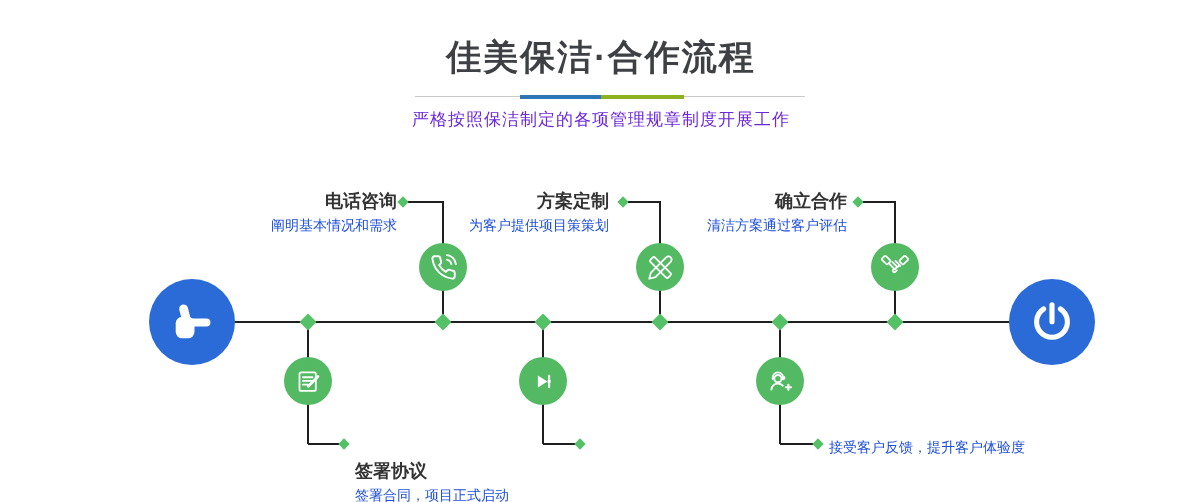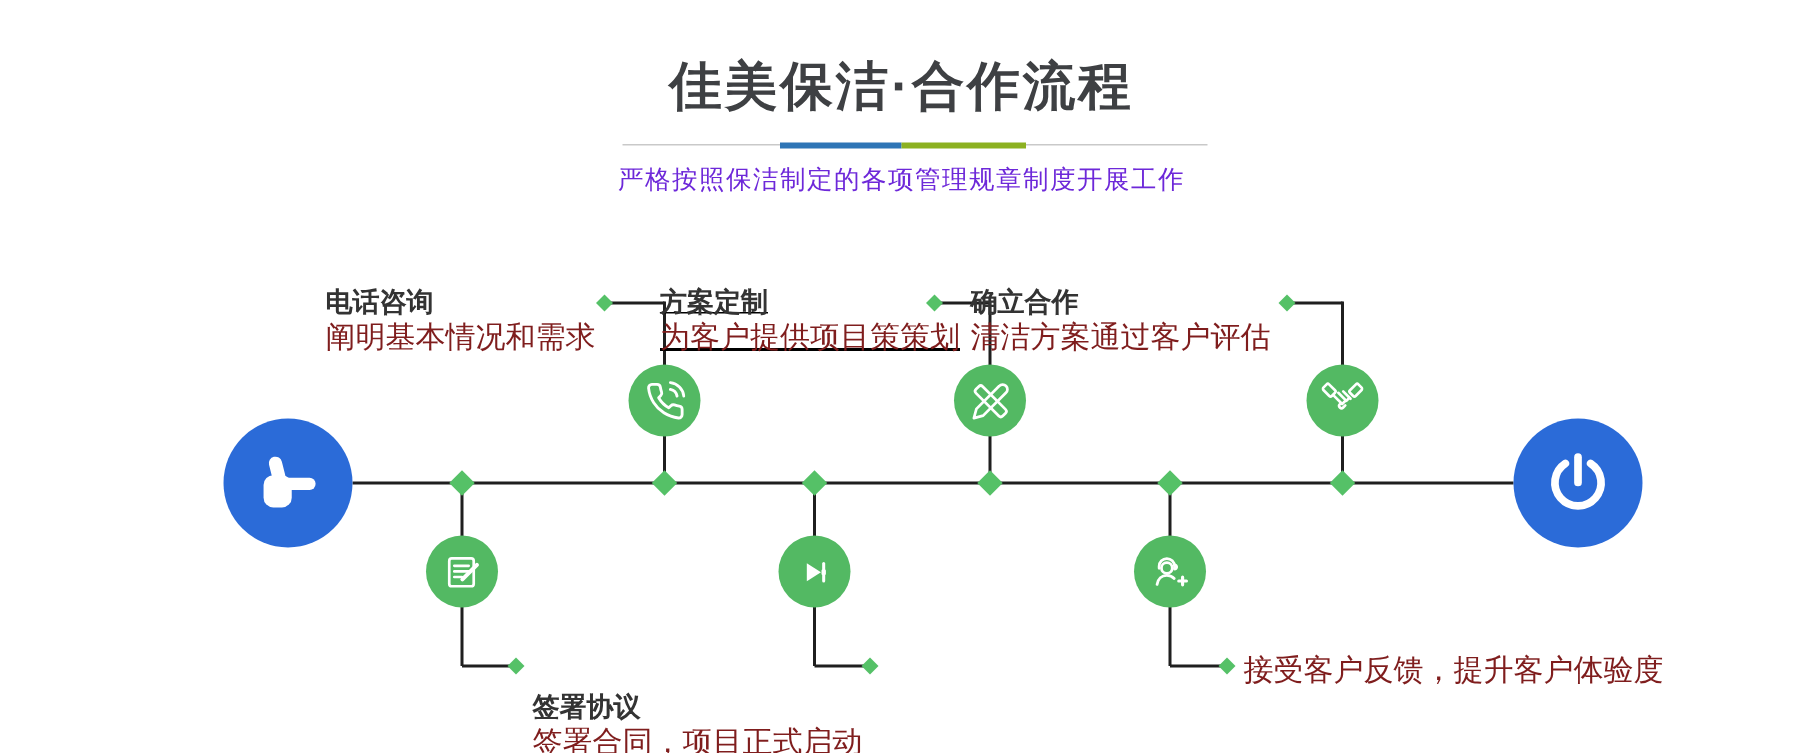--- a/index.html
+++ b/index.html
@@ -34,22 +34,22 @@
     position:absolute;width:48px;height:48px;border-radius:50%;background:#53b963;
     display:flex;align-items:center;justify-content:center;
   }
   .bcircle{
     position:absolute;width:86px;height:86px;border-radius:50%;background:#2b6bd8;
     display:flex;align-items:center;justify-content:center;
   }
   
   .label{position:absolute;}
   .label .t{font-size:18px;font-weight:700;color:#333;line-height:20px;}
-  .label .d{font-size:20px;color:#7f1d1d;line-height:16px;margin-top:6px;}
-  .label.top{text-align:left;}
+  .label .d{font-size:14px;color:#1d4ed8;line-height:16px;margin-top:6px;}
+  .label.top{text-align:right;}
   .label.bottom{text-align:left;}
   svg{display:block;}
 </style>
 </head>
 <body>
 
 <div id="stage">
 
   <div class="title">佳美保洁·合作流程</div>
   <div class="divider">
@@ -165,21 +165,21 @@
         <path d="M14.6 10.6a1.2 1.2 0 1 0 0-2.4"></path>
         <path d="M17 17.4h4.4M19.2 15.2v4.4" stroke-width="1.8"></path>
       </svg>
     </span>
   </div>
 
   <div class="label top" style="right:805px;top:191px;">
     <div class="t">电话咨询</div>
     <div class="d">阐明基本情况和需求</div>
   </div>
-  <div class="label top" style="right:562px;top:191px;text-decoration:underline;">
+  <div class="label top" style="right:593px;top:191px;">
     <div class="t">方案定制</div>
     <div class="d">为客户提供项目策策划</div>
   </div>
   <div class="label top" style="right:355px;top:191px;">
     <div class="t">确立合作</div>
     <div class="d">清洁方案通过客户评估</div>
   </div>
 
   <div class="label bottom" style="left:355px;top:433px;margin-top:28px;">
     <div class="t">签署协议</div>

